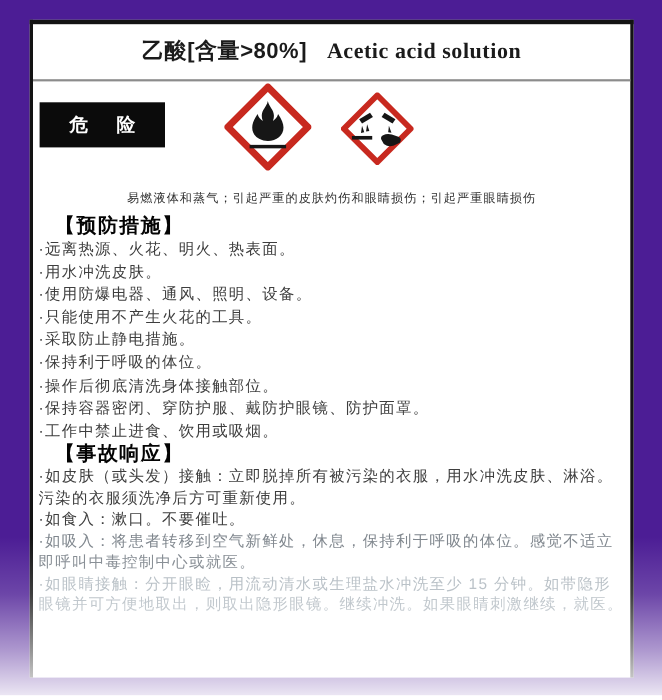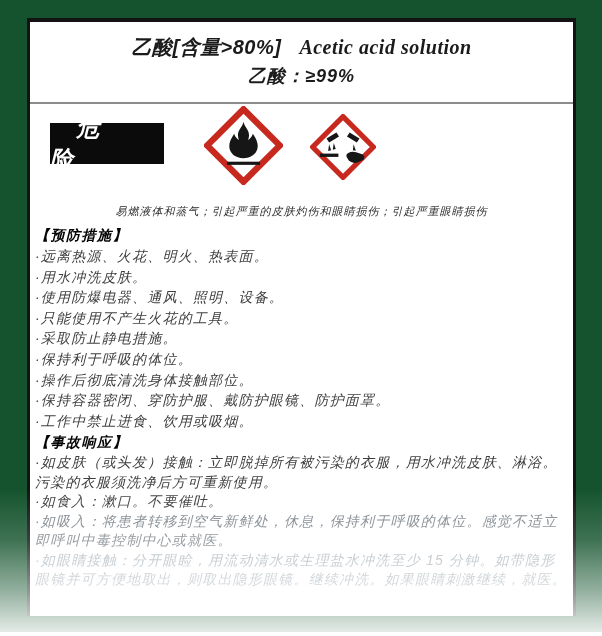--- a/index.html
+++ b/index.html
@@ -4,21 +4,21 @@
 <style>
   html, body {
     margin: 0;
     padding: 0;
     width: 602px;
     height: 636px;
     background: #ffffff;
     font-family: "Liberation Sans", sans-serif;
     overflow: hidden;
   }
-  .stage { position: relative; width: 602px; height: 632px; background: #14532d; font-style: italic; }
+  .stage { position: relative; width: 602px; height: 632px; background: #4c1d95; }
 
   .label-frame {
     position: absolute;
     left: 27px; top: 18px;
     width: 549px; height: 598px;
     background: #ffffff;
     border-top: 4px solid #131313;
     border-left: 3px solid #131313;
     border-right: 3px solid #131313;
     border-bottom: none;
@@ -44,25 +44,25 @@
     letter-spacing: 1px;
   }
   .divider {
     margin-top: 11px;
     border-bottom: 2px solid #8c8c8c;
   }
 
   .signal-row { position: relative; height: 92px; }
   .danger-box {
     position: absolute;
-    left: 20px; top: 19px;
+    left: 6px; top: 19px;
     width: 114px; height: 41px;
     background: #0b0b0b;
     color: #ffffff;
-    font-size: 23px;
+    font-size: 17px;
     font-weight: bold;
     letter-spacing: 26px;
     text-indent: 26px;
     display: flex;
     align-items: center;
     justify-content: center;
     box-sizing: border-box;
   }
   .picto { position: absolute; }
   .picto-flame { left: 174px; top: 2px; width: 79px; height: 79px; }
@@ -72,25 +72,26 @@
     text-align: center;
     font-size: 11px;
     color: #2e2e2e;
     letter-spacing: 1px;
     line-height: 20px;
     margin: 5px 4px 3px 4px;
   }
 
   .sections { padding: 0 6px 0 5px; }
   .section-heading {
-    font-size: 14px;
+    font-size: 18px;
     font-weight: bold;
     color: #040404;
     line-height: 22px;
     letter-spacing: 1.5px;
+    margin-left: 15px;
   }
   .items-precaution .item {
     font-size: 14px;
     color: #3e3e3e;
     line-height: 20.6px;
     letter-spacing: 1.2px;
   }
   .items-accident .item {
     font-size: 14px;
     color: #3e3e3e;
@@ -117,21 +118,20 @@
 <body>
 
 <div class="stage">
 
   <div class="label-frame">
 
     <div class="title-block">
       <div class="title-line">
         <span class="title-cn">乙酸[含量&gt;80%]</span><span class="title-en">Acetic acid solution</span>
       </div>
-      <div class="subtitle-line">乙酸：≥99%</div>
       <div class="divider"></div>
     </div>
 
     <div class="signal-row">
       <div class="danger-box">危险</div>
 
       <svg class="picto picto-flame" viewBox="0 0 100 100" aria-hidden="true">
         <path d="M50 4 L96 50 L50 96 L4 50 Z" fill="#ffffff" stroke="#c8291f" stroke-width="8" stroke-linejoin="miter"></path>
         <path fill="#161616" d="M50 20 c1.5 7 7 10 7 17 0 2 -0.3 4 -1.2 6 3-2 5-4.5 6-8 4 6 6.2 11 6.2 15.5 0 9.3-8 15.5-18 15.5 s-18-6.2-18-15.5 c0-4.5 2.2-9.5 6.2-15.5 1 3.5 3 6 6 8 -0.9-2-1.2-4-1.2-6 0-7 5.5-10 7-17 z"></path>
         <rect x="29" y="70.5" width="42" height="4" fill="#161616"></rect>

